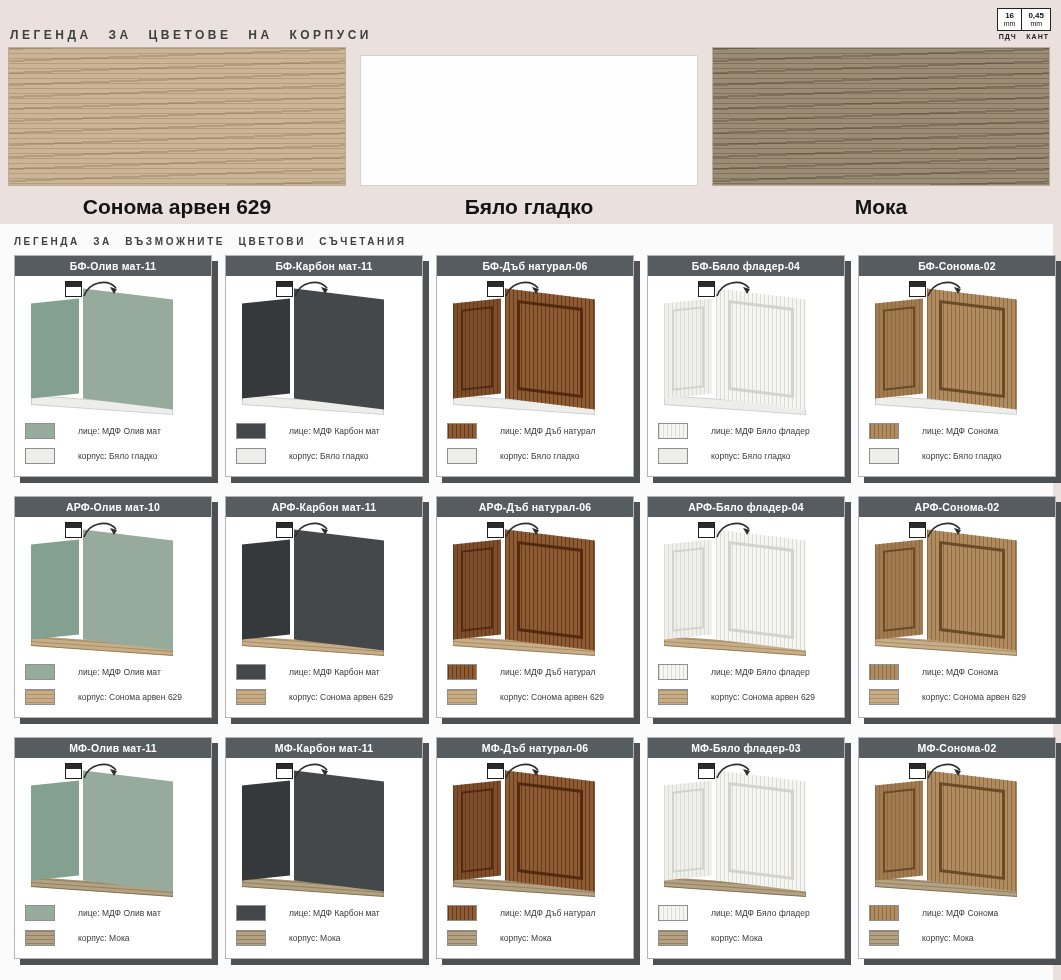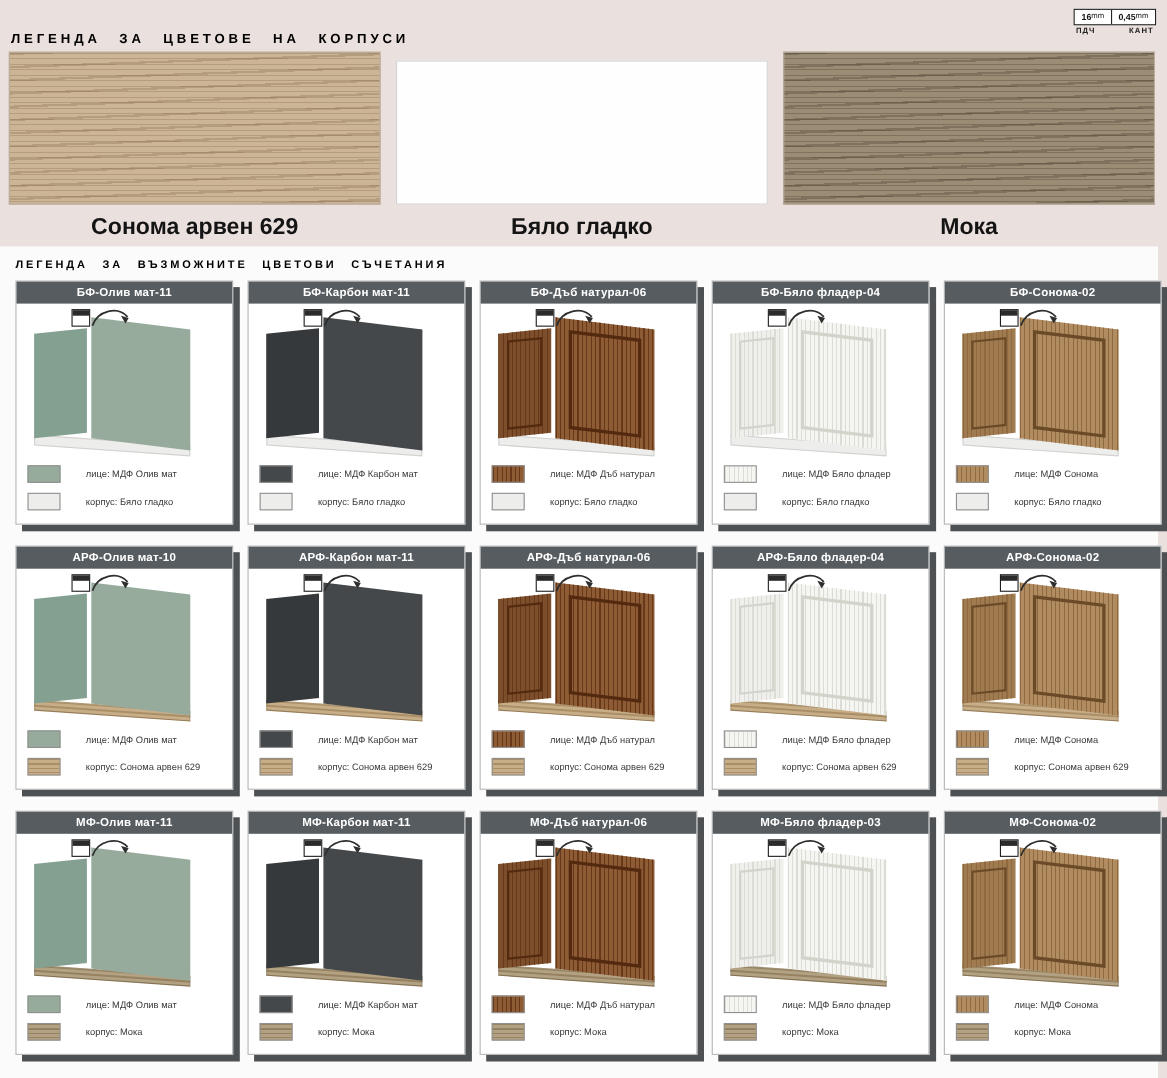--- a/index.html
+++ b/index.html
@@ -1,39 +1,39 @@
 <!DOCTYPE html>
 <html><head>
 <meta charset="utf-8">
 <style>
   * { margin:0; padding:0; box-sizing:border-box; }
   body { font-family:"Liberation Sans","DejaVu Sans",sans-serif; background:#888; }
   .page{ position:relative; width:1061px; height:980px; background:#eae0dd; overflow:hidden; margin:0 auto; }
   .lower-bg{ position:absolute; left:0; top:224px; width:1053px; height:756px; background:#fcfbfb; }
 
   
-  .section-title{ position:absolute; font-weight:700; color:#000000; }
+  .section-title{ position:absolute; font-weight:700; color:#404040; }
   .t1{ top:28px; left:10px; font-size:12px; letter-spacing:3.5px; word-spacing:10px; }
   .t2{ top:236px; left:14px; font-size:10px; letter-spacing:2.6px; word-spacing:8px; }
 
   .big-swatches{ position:absolute; top:47px; left:8px; display:flex; gap:14px; }
   .big-swatch-wrap{ width:338px; }
   .big-swatch{ height:139px; border:1px solid #b9ab9d; background-color:var(--base,#ccc); }
   .big-swatch.grained{
     background-image:
       repeating-linear-gradient(180deg, var(--grain) 0 1px, transparent 1px 5px),
       repeating-linear-gradient(178deg, var(--grain) 0 2px, transparent 2px 12px);
   }
   .big-swatch-wrap:nth-child(2) .big-swatch{ height:131px; margin-top:8px; border:1px solid #d2d2d2; }
   .big-swatch-label{ text-align:center; font-size:21px; font-weight:700; margin-top:9px; color:#141414; }
 
   
   .edge-box{ position:absolute; top:8px; right:10px; text-align:center; }
   .edge-cells{ display:flex; border:1px solid #222; background:#fff; }
-  .edge-cell{ padding:2px 6px; display:flex; flex-direction:row; line-height:1.15; }
+  .edge-cell{ padding:2px 6px; display:flex; flex-direction:column; line-height:1.15; }
   .edge-cell + .edge-cell{ border-left:1px solid #222; }
   .edge-val{ font-size:8px; font-weight:700; color:#111; }
   .edge-unit{ font-size:7px; color:#111; }
   .edge-labels{ display:flex; justify-content:space-between; margin-top:2px; padding:0 2px;
                 font-size:7px; font-weight:700; letter-spacing:1px; color:#222; }
 
   
   .rows{ position:absolute; top:255px; left:14px; }
   .grid-row{ display:flex; gap:13px; margin-bottom:19px;align-items:center; }
 

